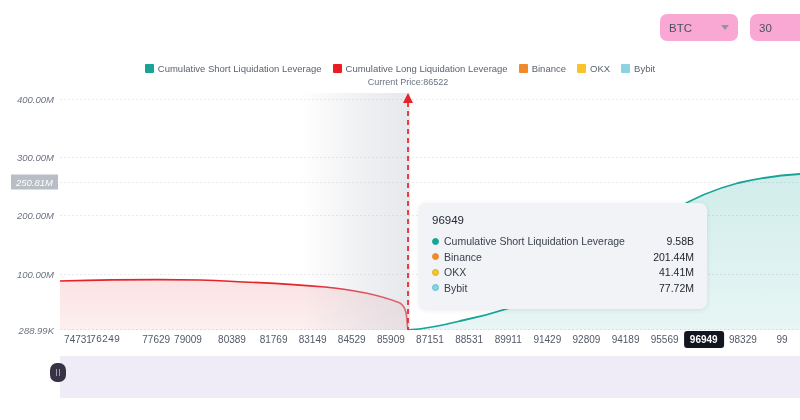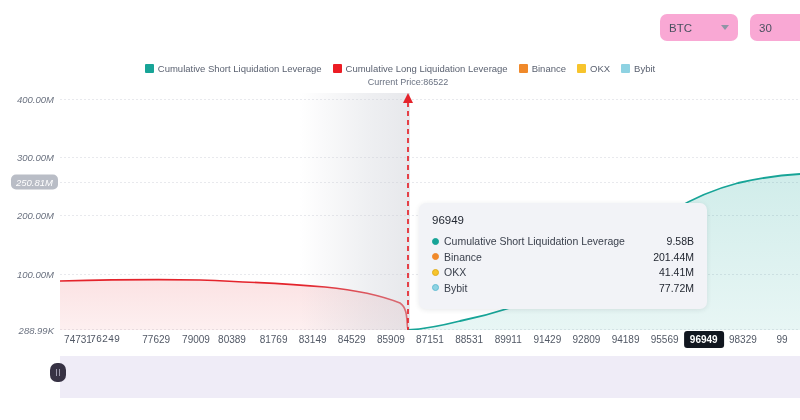--- a/index.html
+++ b/index.html
@@ -47,21 +47,21 @@
   .plot-svg{position:absolute;left:0;top:0;}
 
   .y-axis{position:absolute;left:0;top:93px;width:60px;height:237px;font-style:italic;}
   .y-tick{
     position:absolute;right:6px;transform:translateY(-50%);
     font-size:9.5px;color:#6b7280;white-space:nowrap;
   }
   .y-badge{
     position:absolute;right:2px;transform:translateY(-50%);
     background:#b9bdc6;color:#ffffff;font-size:9.5px;
-    padding:2px 5px;border-radius:5px;white-space:nowrap;
+    padding:2px 5px;border-radius:0;white-space:nowrap;
   }
 
   
   .x-axis{position:absolute;left:0;top:334px;width:800px;height:20px;}
   .x-tick{
     position:absolute;top:0;transform:translateX(-50%);
     font-size:10px;color:#525966;white-space:nowrap;
   }
   .x-tick.active{
     background:#11161f;color:#ffffff;padding:3px 6px;border-radius:3px;
@@ -743,21 +743,21 @@
       <span class="tt-dot" style="background:#8ed2e2;border:1.5px solid #63bdd3"></span>
       <span class="tt-name">Bybit</span>
       <span class="tt-val">77.72M</span>
     </div>
   </div>
 
   <div class="x-axis" id="x-axis">
       <span class="x-tick" style="left: 78px;">74731</span>
       <span class="x-tick" style="left: 105px; font-family: Liberation Mono, monospace;">76249</span>
       <span class="x-tick" style="left: 156.222px;">77629</span>
-      <span class="x-tick" style="left: 196px; text-align: center;">79009</span>
+      <span class="x-tick" style="left: 188px; text-align: center;">79009</span>
       <span class="x-tick" style="left: 232px;">80389</span>
       <span class="x-tick" style="left: 273.556px;">81769</span>
       <span class="x-tick" style="left: 312.667px;">83149</span>
       <span class="x-tick" style="left: 351.778px; text-align: center;">84529</span>
       <span class="x-tick" style="left: 390.889px;">85909</span>
       <span class="x-tick" style="left: 430px;">87151</span>
       <span class="x-tick" style="left: 469.111px;">88531</span>
       <span class="x-tick" style="left: 508.222px;">89911</span>
       <span class="x-tick" style="left: 547.333px;">91429</span>
       <span class="x-tick" style="left: 586.444px;">92809</span>

